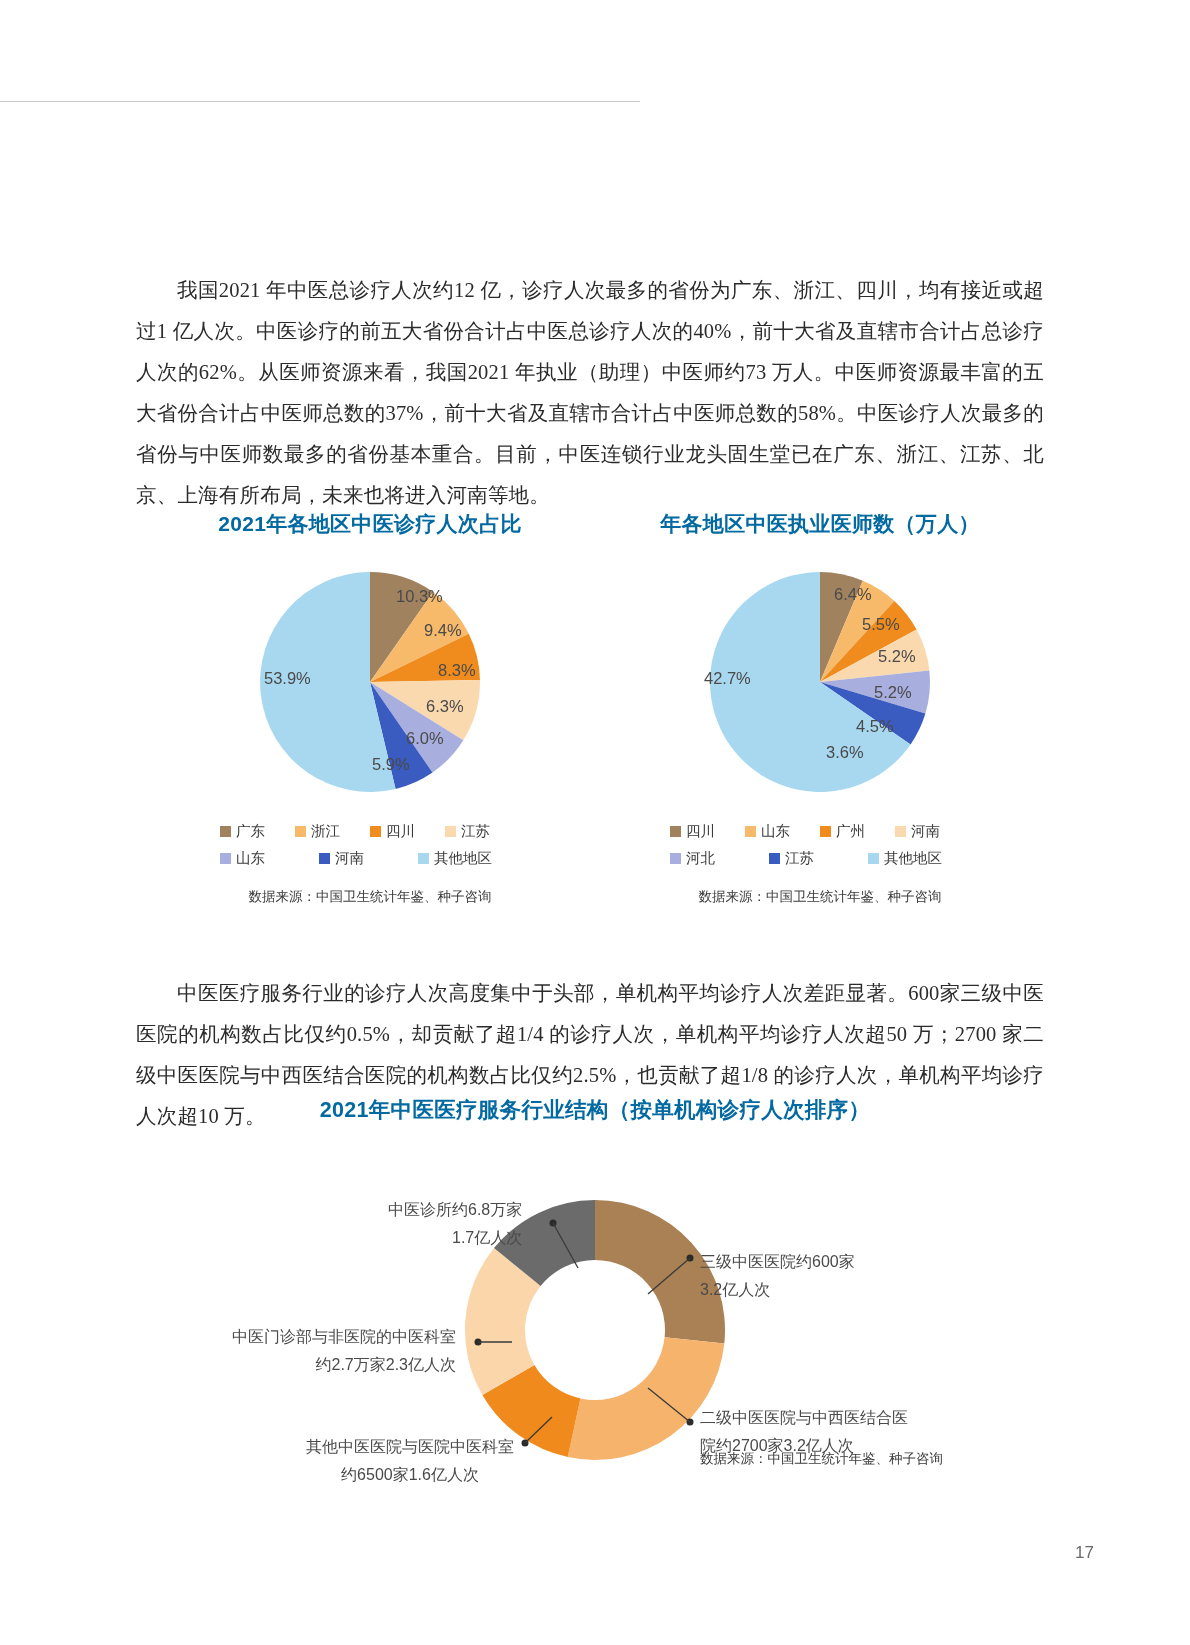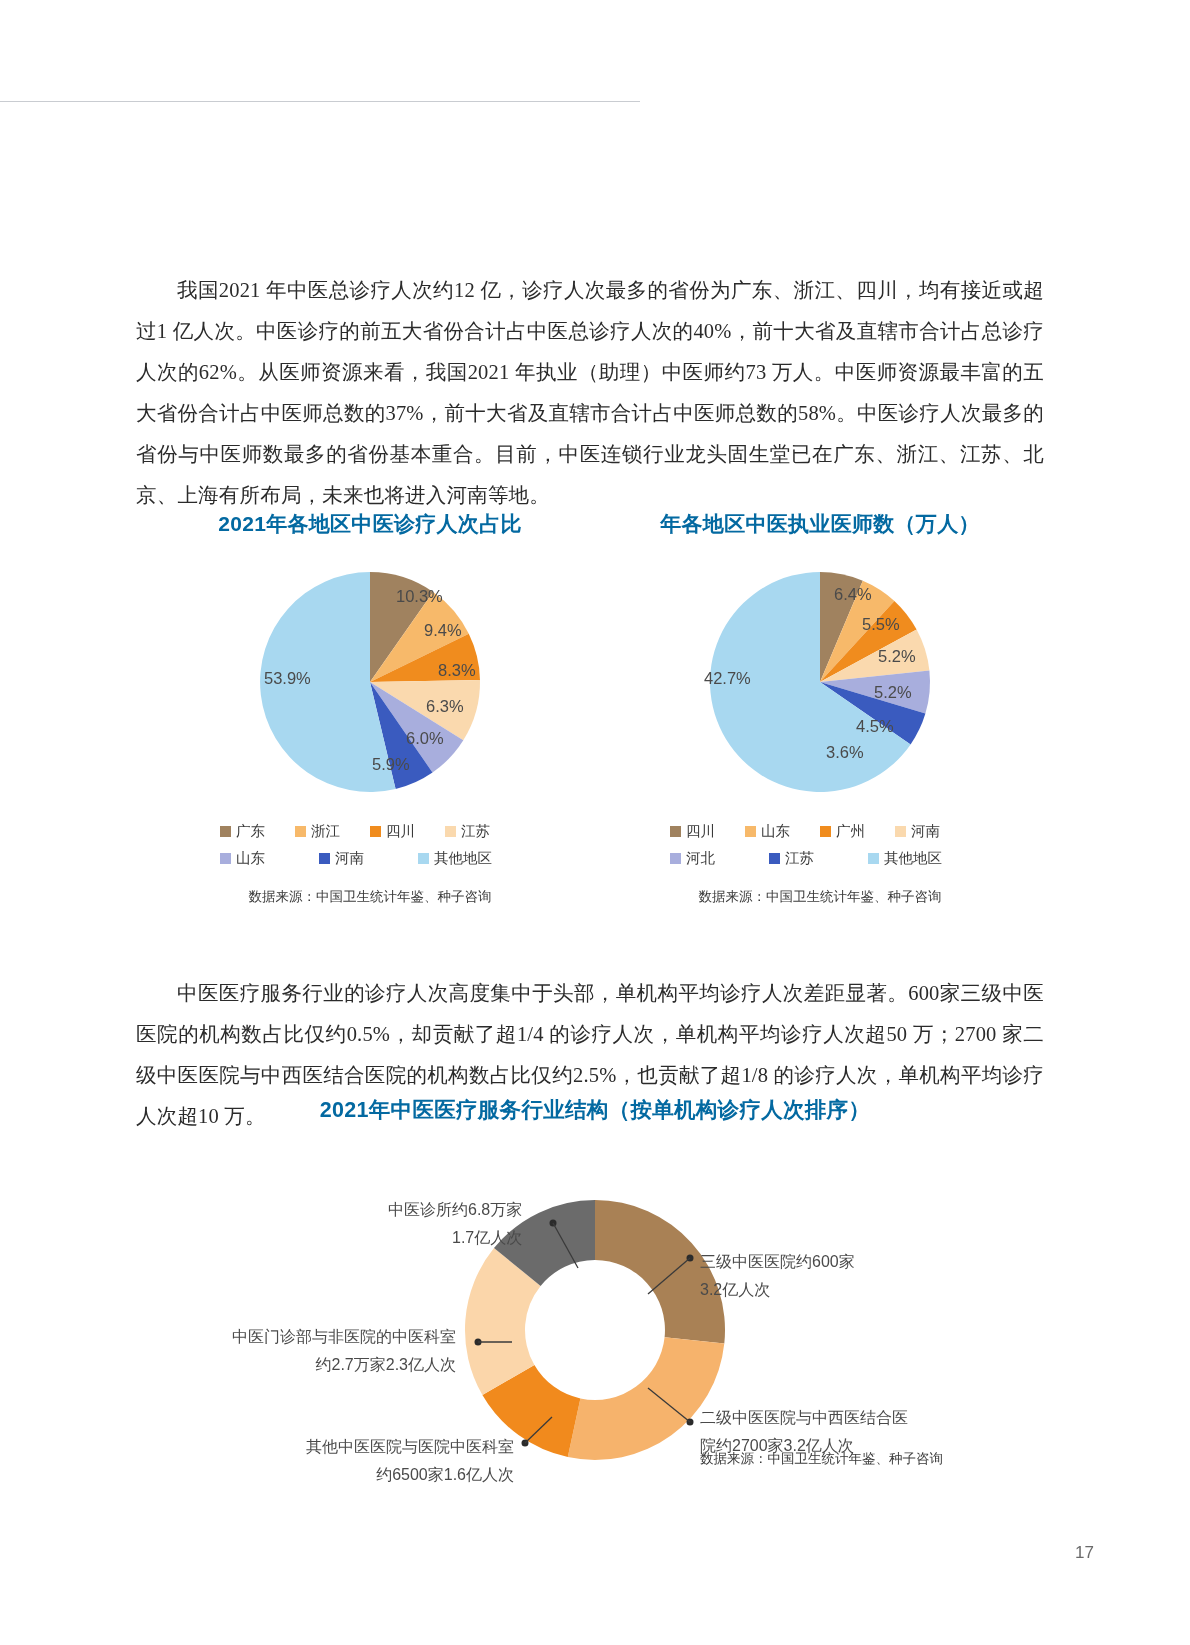--- a/index.html
+++ b/index.html
@@ -74,21 +74,21 @@
   .callout{
     position:absolute;
     font-family:"Liberation Sans","DejaVu Sans",sans-serif;
     font-size:16px;line-height:28px;color:#4a4a4a;
     white-space:nowrap;
   }
   #co-top{left:388px;top:36px;text-align:right;}
   #co-right1{left:700px;top:88px;}
   #co-right2{left:700px;top:244px;}
   #co-left{left:232px;top:163px;text-align:right;}
-  #co-bottom{left:306px;top:273px;text-align:right;}
+  #co-bottom{left:306px;top:273px;text-align:center;}
   .lead-line{position:absolute;stroke:#3a3a3a;stroke-width:1.3;fill:none;}
   .lead-dot{fill:#2b2b2b;}
 
   .donut-src{
     font-family:"Liberation Sans","DejaVu Sans",sans-serif;
     font-size:13.5px;color:#3a3a3a;
     position:absolute;left:700px;top:1450px;
   }
 
   .pagenum{

